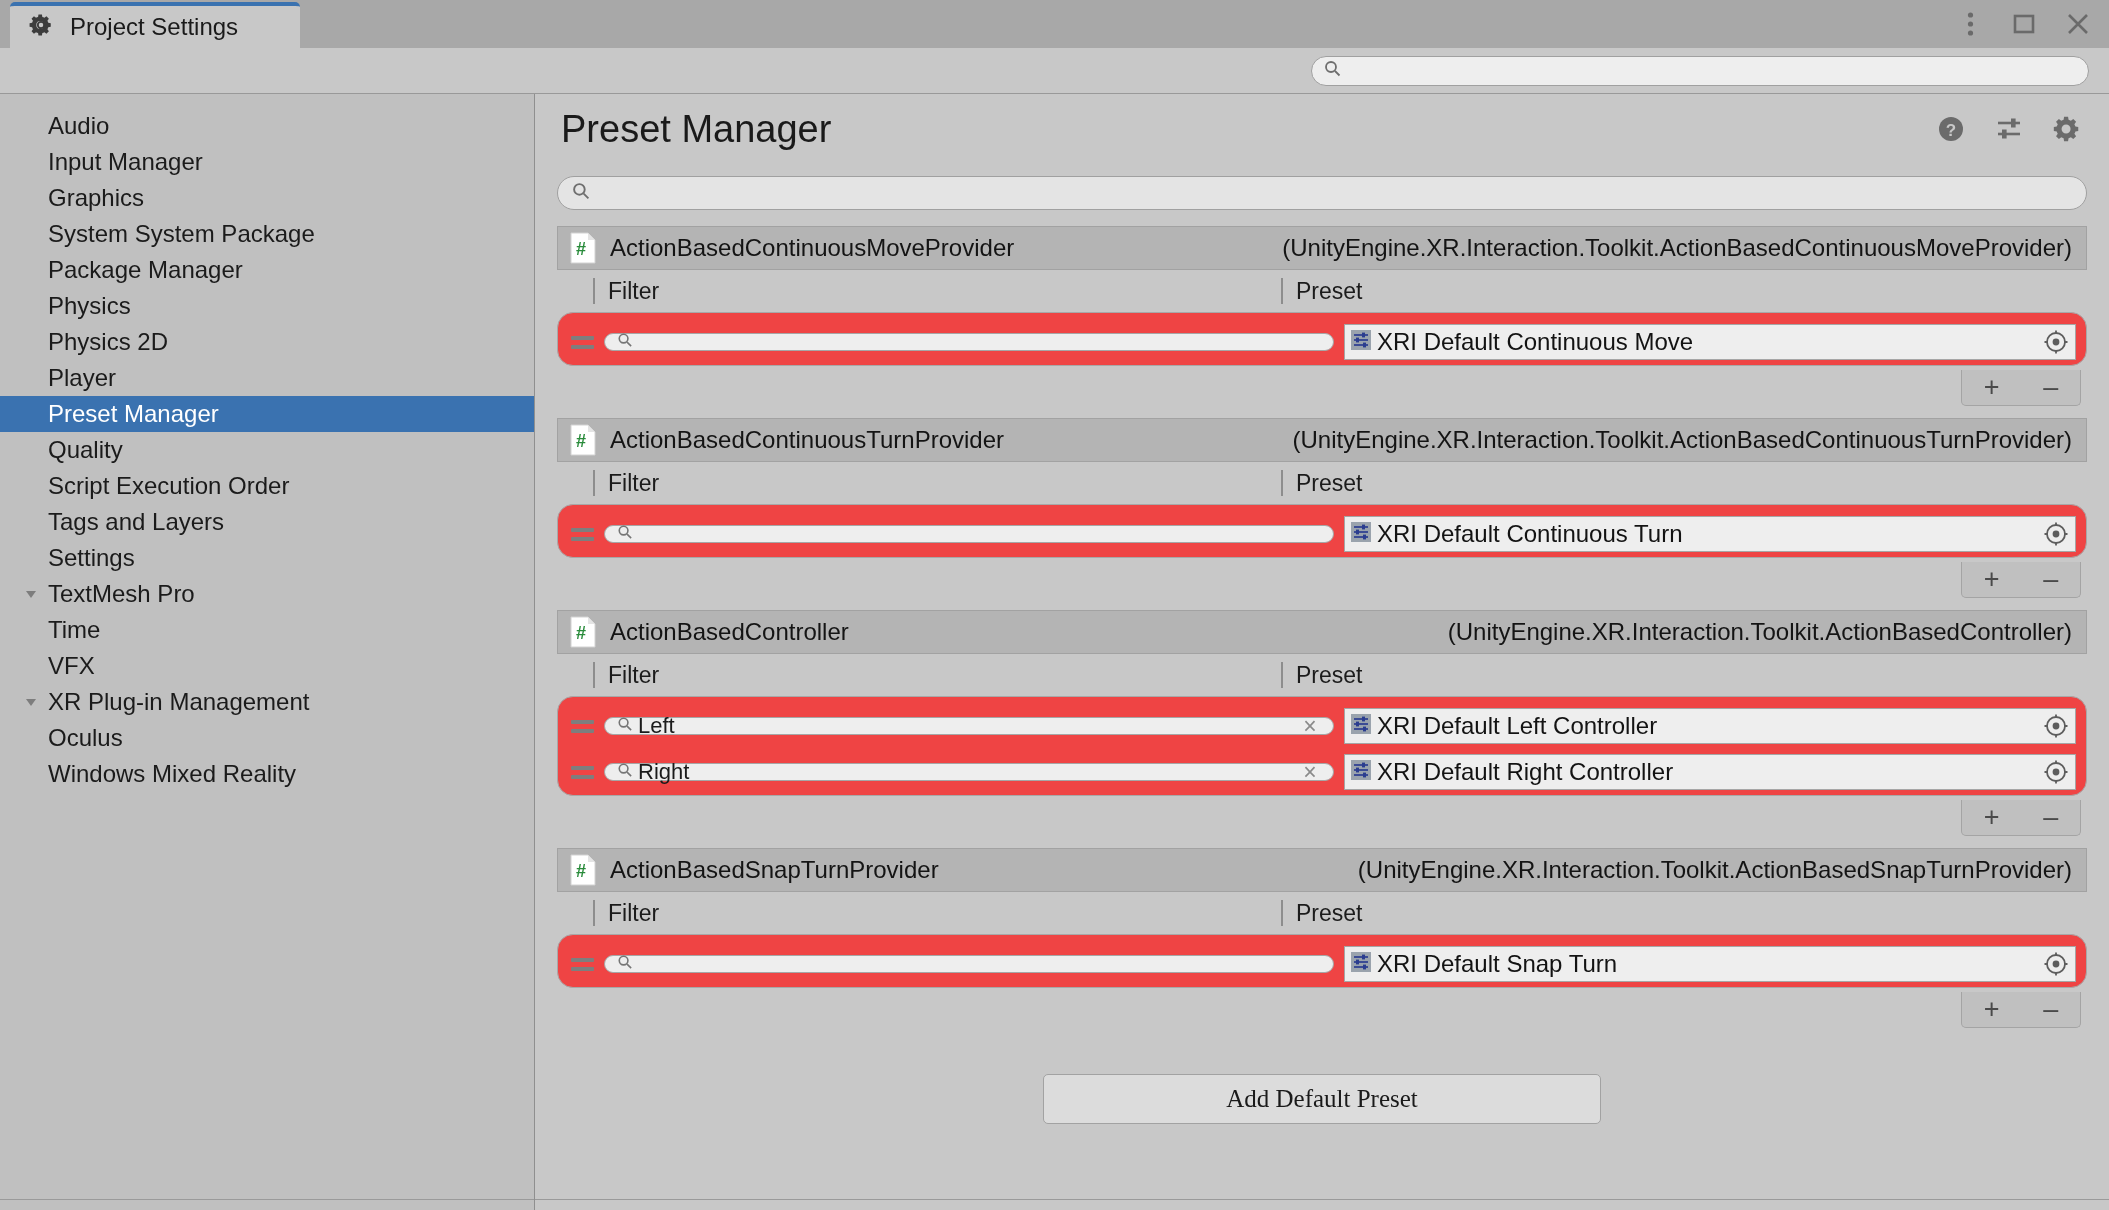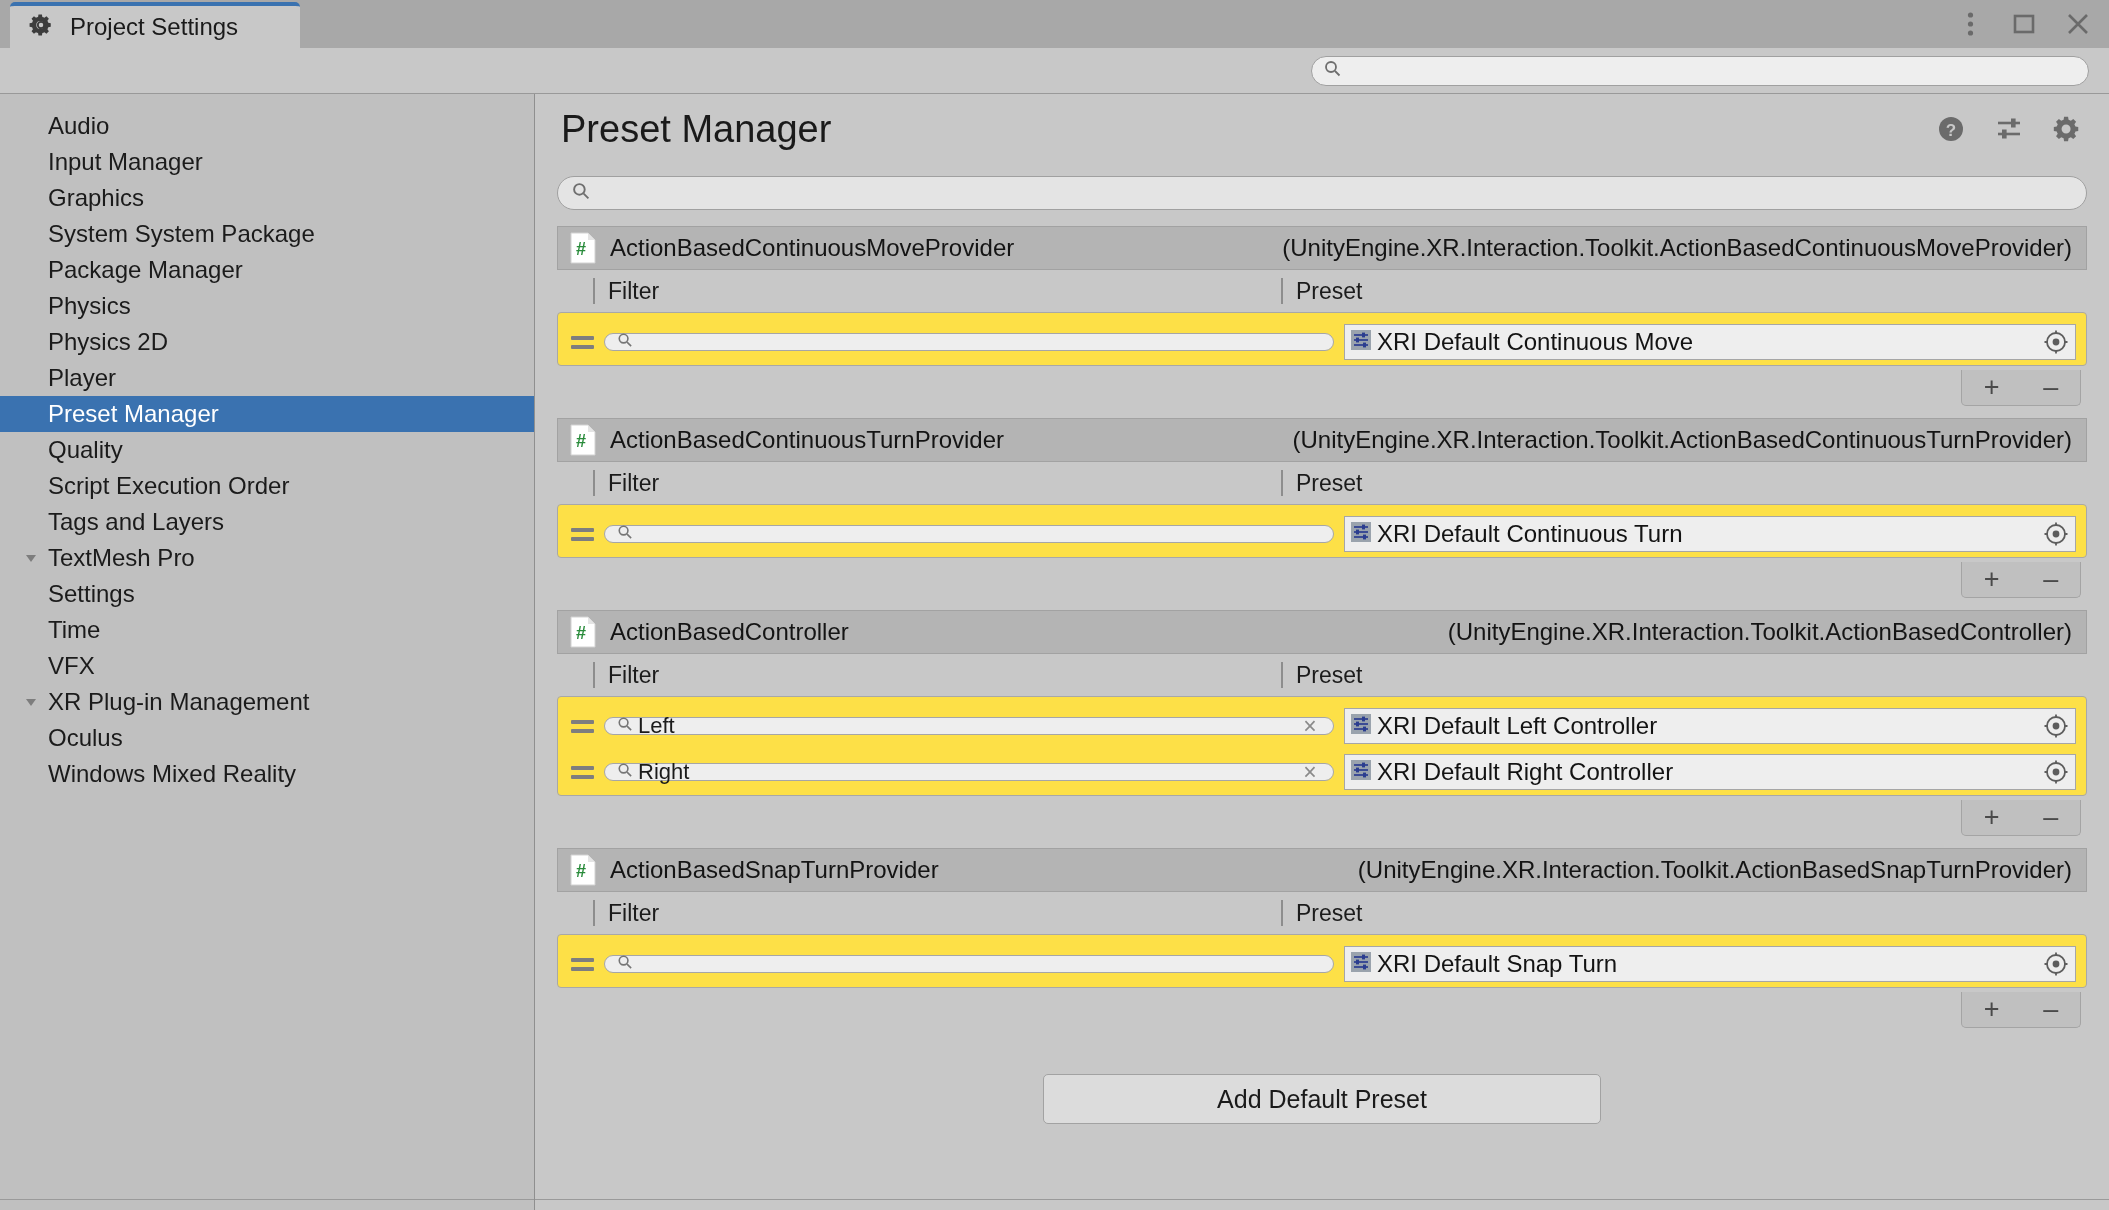--- a/index.html
+++ b/index.html
@@ -135,23 +135,23 @@
   .col-headers { display: flex; height: 42px; align-items: center; padding-left: 36px; }
   .col-filter { width: 688px; display: flex; align-items: center; }
   .col-preset { flex: 1; display: flex; align-items: center; }
   .col-title {
     font-size: 23px; color: #1b1b1b;
     border-left: 2px solid #8d8d8d;
     padding-left: 13px; line-height: 26px;
   }
 
   .rows-box {
-    background: #fde047;
+    background: #ef4444;
     border: 1px solid #a8a8a8;
-    border-radius: 4px;
+    border-radius: 16px;
     padding: 6px 10px 0 10px;
   }
   .entry-row { display: flex; align-items: center; height: 46px; gap: 10px; }
   .drag-handle { width: 26px; flex: none; display: flex; flex-direction: column; gap: 5px; padding-left: 3px; }
   .drag-handle span { display: block; height: 4px; background: #7e7e7e; border-radius: 1px; }
 
   .filter-field {
     width: 730px; height: 18px; flex: none;
     background: #eeeeee;
     border: 1px solid #a6a6a6;
@@ -185,21 +185,21 @@
     margin-right: 6px;
   }
   .addrem .glyph { font-size: 27px; color: #4a4a4a; line-height: 1; }
 
   .add-default-wrap { display: flex; justify-content: center; padding: 34px 0 0 0; }
   .add-default-btn {
     width: 558px; height: 50px;
     background: #dcdcdc;
     border: 1px solid #a2a2a2;
     border-radius: 5px;
-    font-family: Liberation Sans, sans-serif; font-size: 25px; color: #1a1a1a;
+    font-family: Liberation Serif, serif; font-size: 25px; color: #1a1a1a;
   }
 
   .main-bottom-line { height: 1px; background: #9a9a9a; margin: 0 0 10px 0; }
 </style>
 </head>
 <body>
 
 <div class="window">
 
   <div class="titlebar">
@@ -339,30 +339,30 @@
             <span class="txt">Script Execution Order</span>
           </div>
           <div class="side-item">
             <span class="caret empty">
               <svg width="16" height="16" viewBox="0 0 16 16">
                 <path d="M3 5 L13 5 L8 12 Z" fill="#7d7d7d"></path>
               </svg>
             </span>
             <span class="txt">Tags and Layers</span>
           </div>
-          <div class="side-item">
-            <span class="caret">
-              <svg width="16" height="16" viewBox="0 0 16 16">
-                <path d="M3 5 L13 5 L8 12 Z" fill="#7d7d7d"></path>
-              </svg>
-            </span>
-            <span class="txt">TextMesh Pro</span>
-          </div>
           <div class="side-item depth1">
             <span class="txt">Settings</span>
+          </div>
+          <div class="side-item">
+            <span class="caret">
+              <svg width="16" height="16" viewBox="0 0 16 16">
+                <path d="M3 5 L13 5 L8 12 Z" fill="#7d7d7d"></path>
+              </svg>
+            </span>
+            <span class="txt">TextMesh Pro</span>
           </div>
           <div class="side-item">
             <span class="caret empty">
               <svg width="16" height="16" viewBox="0 0 16 16">
                 <path d="M3 5 L13 5 L8 12 Z" fill="#7d7d7d"></path>
               </svg>
             </span>
             <span class="txt">Time</span>
           </div>
           <div class="side-item">

